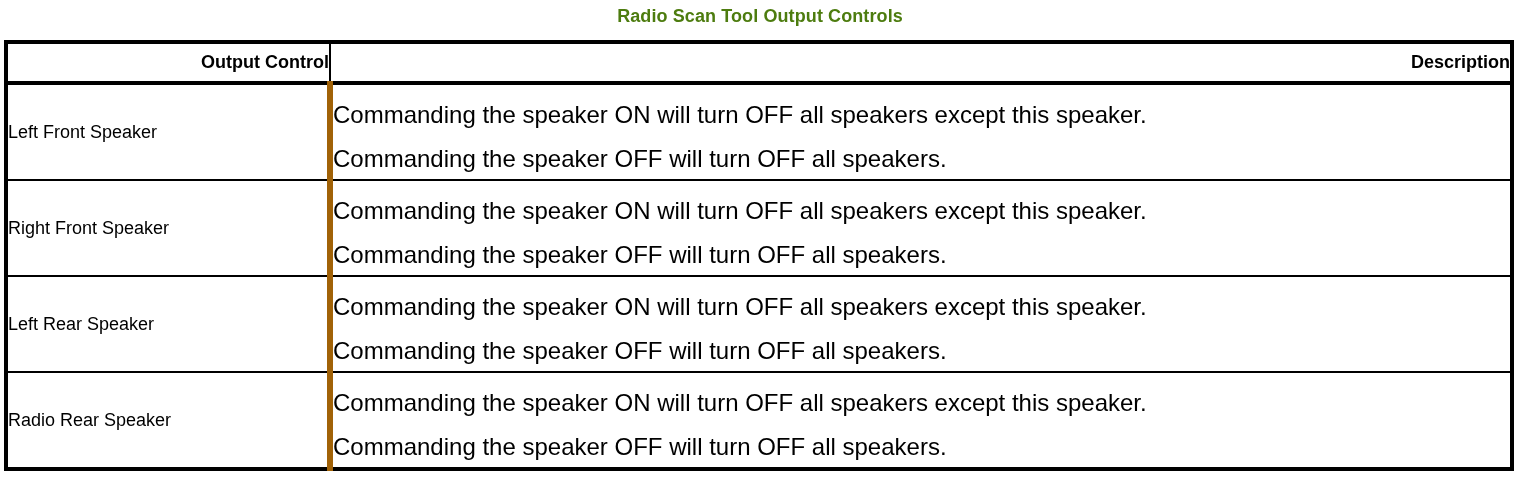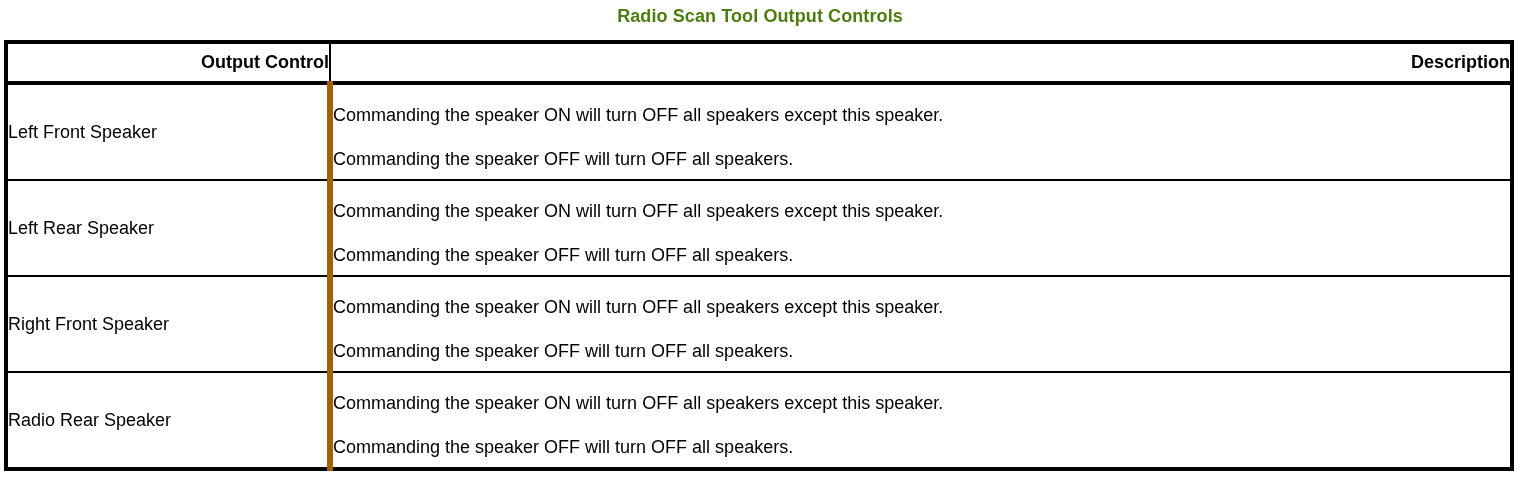--- a/index.html
+++ b/index.html
@@ -74,21 +74,21 @@
     white-space: nowrap;
   }
   td.desc-cell {
     padding: 0 0 0 7px;
     vertical-align: top;
   }
   .desc-inner {
     padding-top: 9px;
   }
   .desc-line {
-    font-size: 18px;
+    font-size: 24px;
     line-height: 22px;
     white-space: nowrap;
   }
   .desc-gap {
     height: 22px;
   }
 </style>
 </head>
 <body>
 
@@ -115,32 +115,32 @@
           <td class="desc-cell last">
             <div class="desc-inner">
               <div class="desc-line">Commanding the speaker ON will turn OFF all speakers except this speaker.</div>
               <div class="desc-gap"></div>
               <div class="desc-line">Commanding the speaker OFF will turn OFF all speakers.</div>
             </div>
           </td>
         </tr>
 
         <tr>
-          <td class="ctrl-cell">Left Rear Speaker</td>
+          <td class="ctrl-cell">Right Front Speaker</td>
           <td class="desc-cell last">
             <div class="desc-inner">
               <div class="desc-line">Commanding the speaker ON will turn OFF all speakers except this speaker.</div>
               <div class="desc-gap"></div>
               <div class="desc-line">Commanding the speaker OFF will turn OFF all speakers.</div>
             </div>
           </td>
         </tr>
 
         <tr>
-          <td class="ctrl-cell">Right Front Speaker</td>
+          <td class="ctrl-cell">Left Rear Speaker</td>
           <td class="desc-cell last">
             <div class="desc-inner">
               <div class="desc-line">Commanding the speaker ON will turn OFF all speakers except this speaker.</div>
               <div class="desc-gap"></div>
               <div class="desc-line">Commanding the speaker OFF will turn OFF all speakers.</div>
             </div>
           </td>
         </tr>
 
         <tr>

